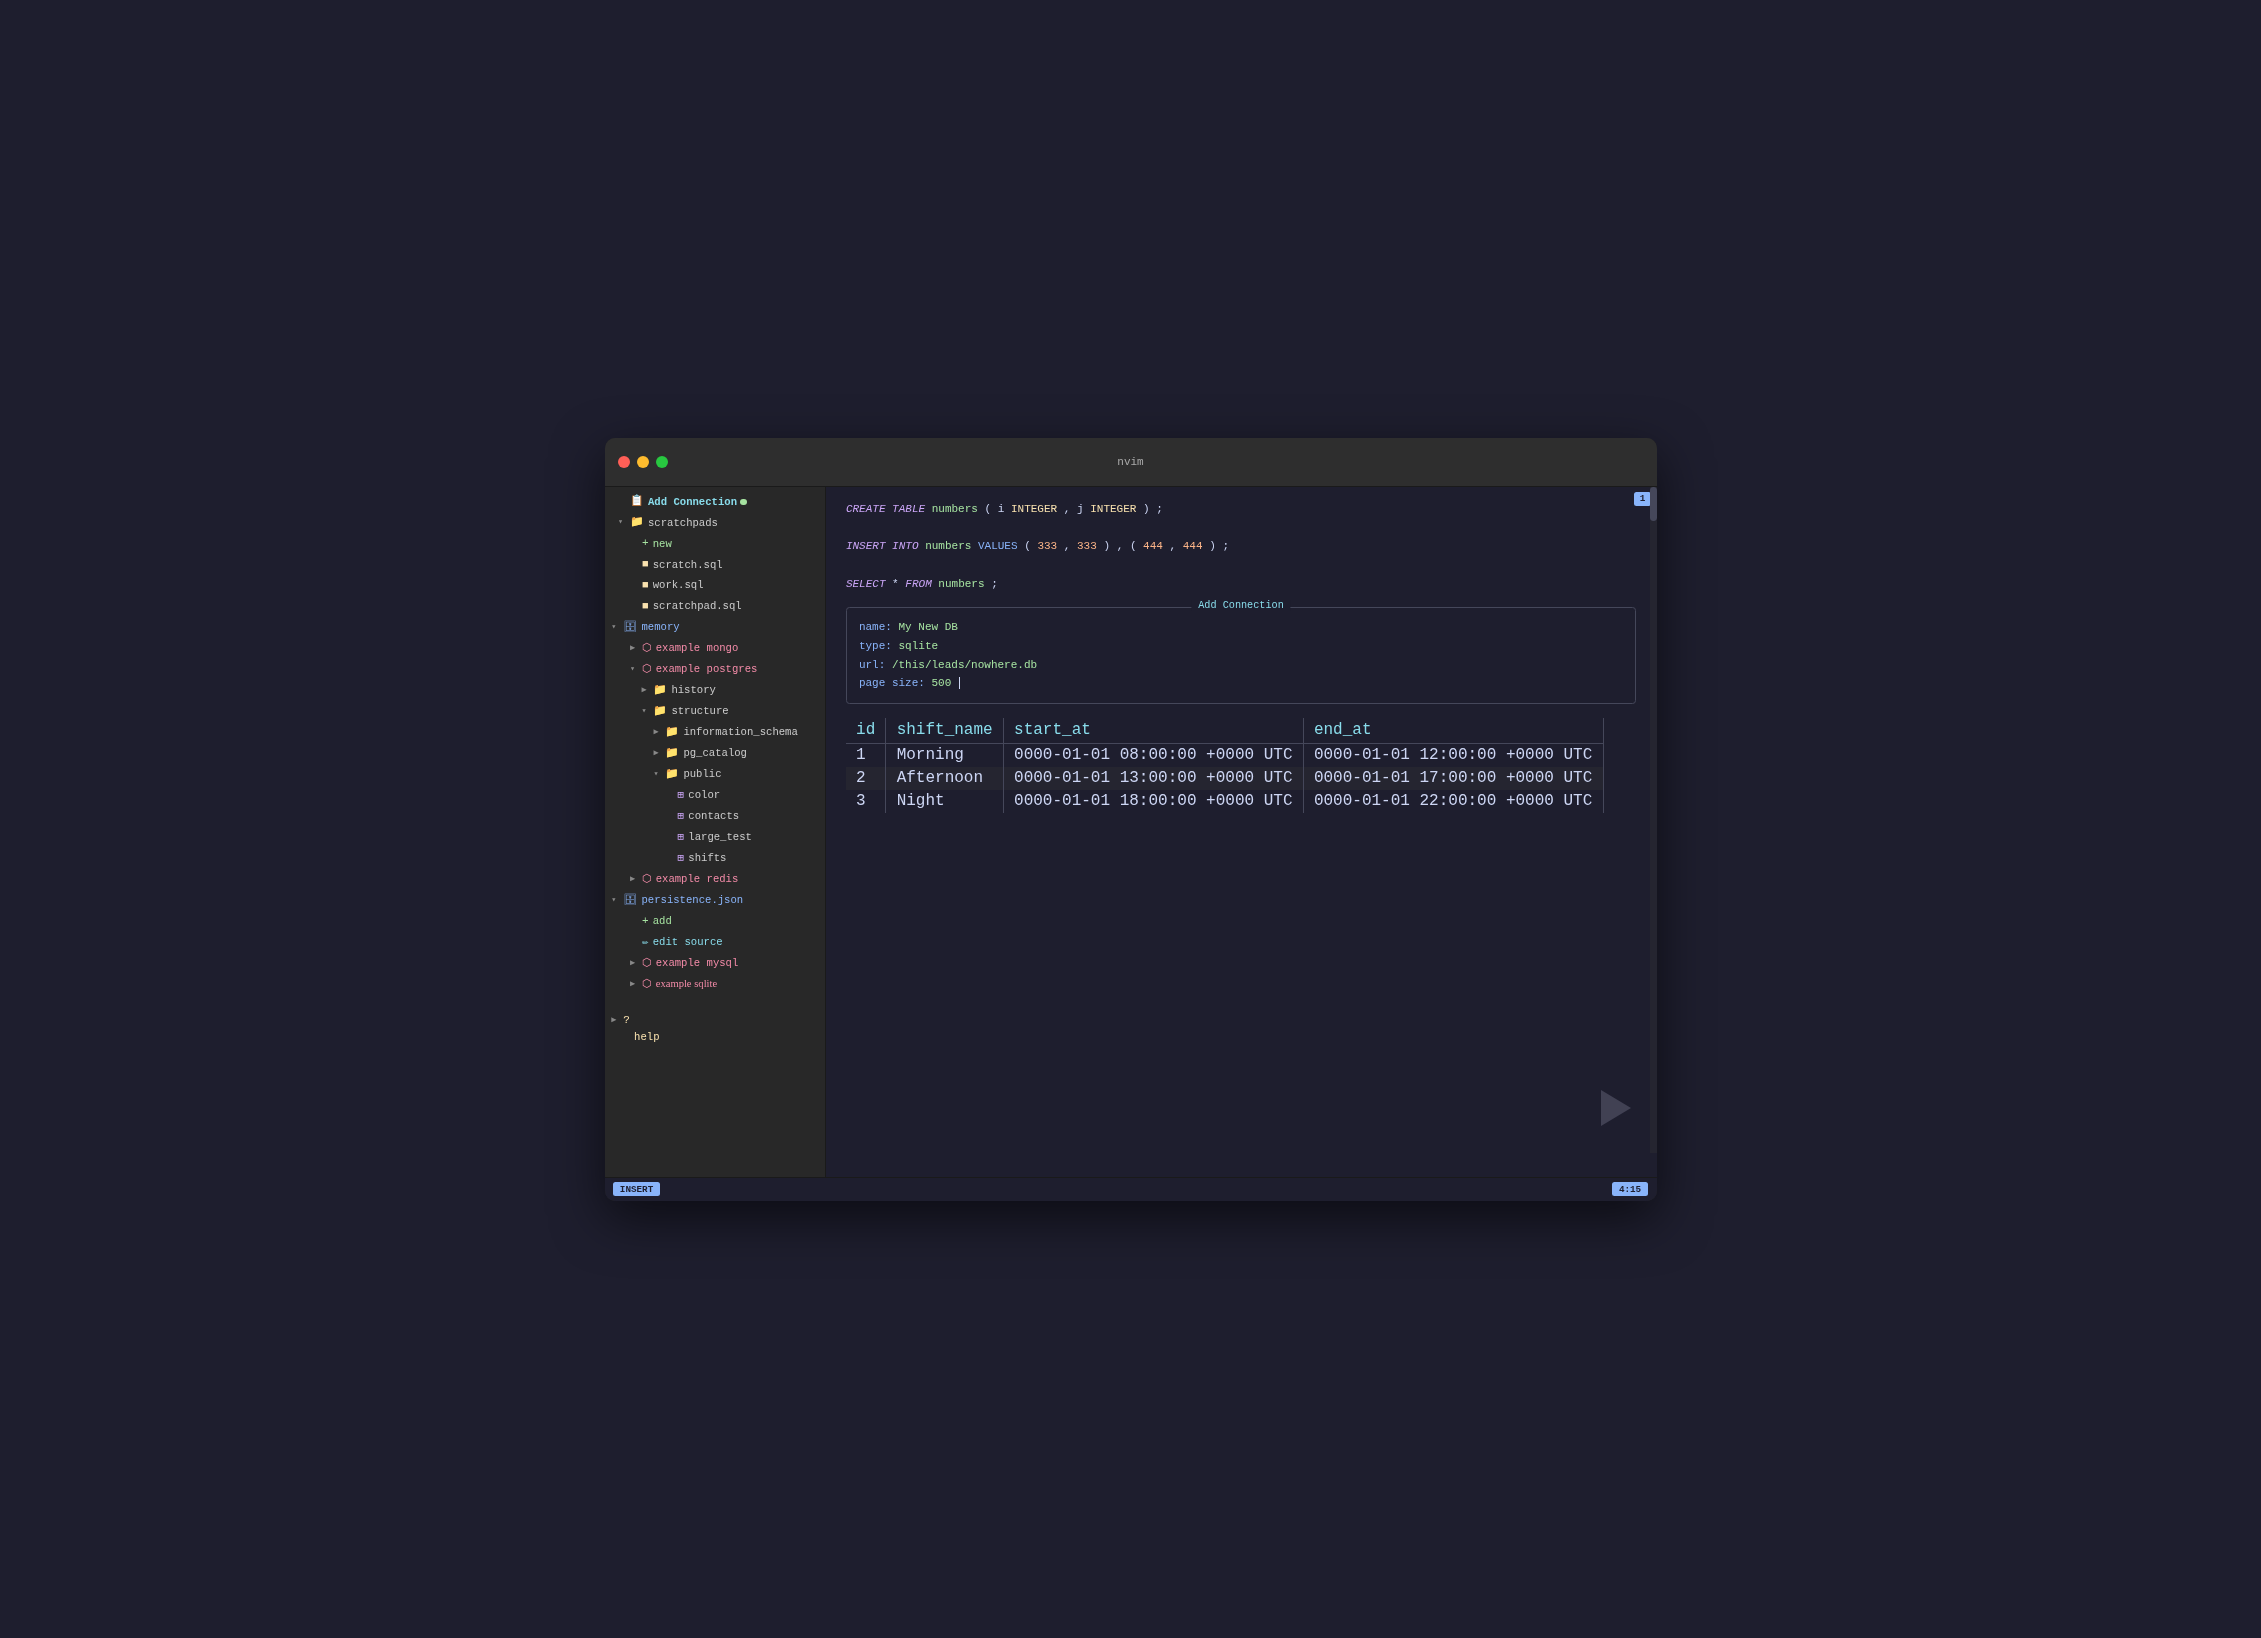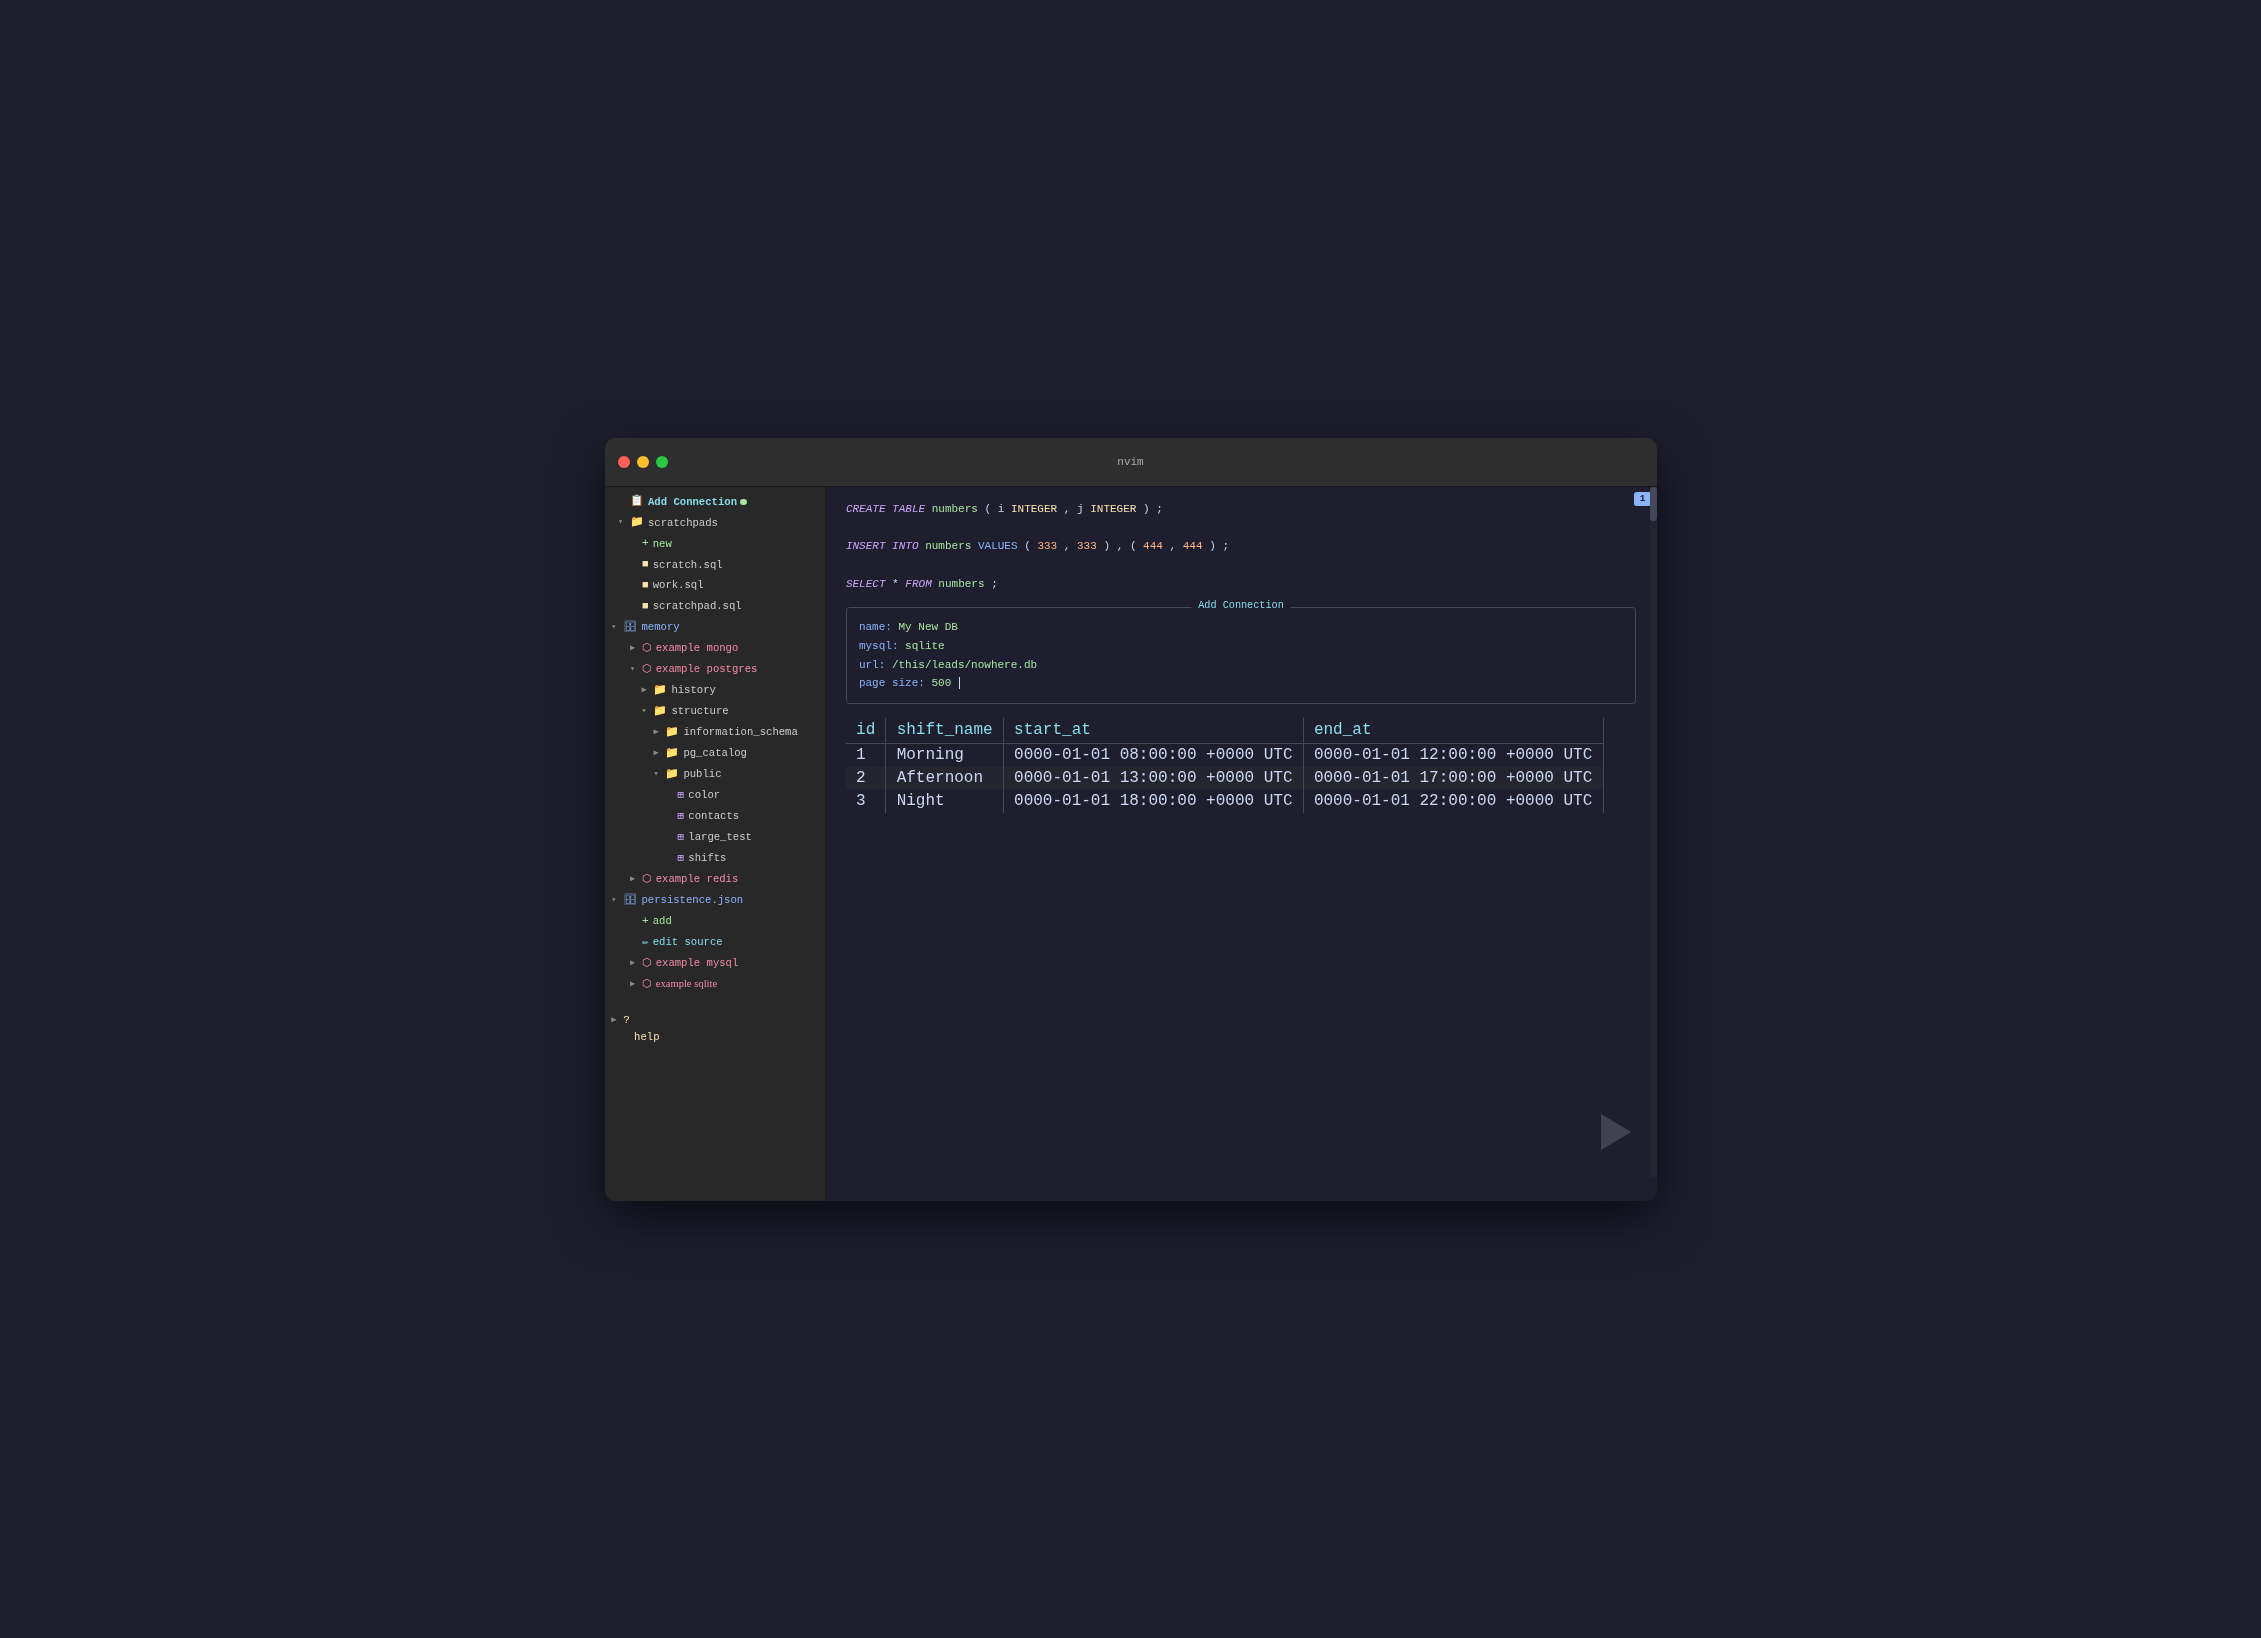--- a/index.html
+++ b/index.html
@@ -520,21 +520,21 @@
         </div>
       </div>
 
       <div class="add-connection-dialog">
         <span class="dialog-title">Add Connection</span>
         <div class="dialog-content">
           <div>
             <span class="field-label">name: </span><span class="field-value">My New DB</span>
           </div>
           <div>
-            <span class="field-label">mysql: </span><span class="field-value">sqlite</span>
+            <span class="field-label">type: </span><span class="field-value">sqlite</span>
           </div>
           <div>
             <span class="field-label">url: </span><span class="field-value">/this/leads/nowhere.db</span>
           </div>
           <div>
             <span class="field-label">page size: </span><span class="field-value">500</span><span style="border-right:1.7px solid #cdd6f4; margin-left:0.8px;">&nbsp;</span>
           </div>
         </div>
       </div>
 
@@ -569,15 +569,19 @@
             </tr>
           </tbody>
         </table>
       </div>
 
       <div class="play-icon"></div>
 
     </div>
   </div>
 
+  <div class="statusbar">
+    <span class="status-badge">INSERT</span>
+    <span class="status-pos">4:15</span>
+  </div>
 
 </div>
 
 
 </body></html>

